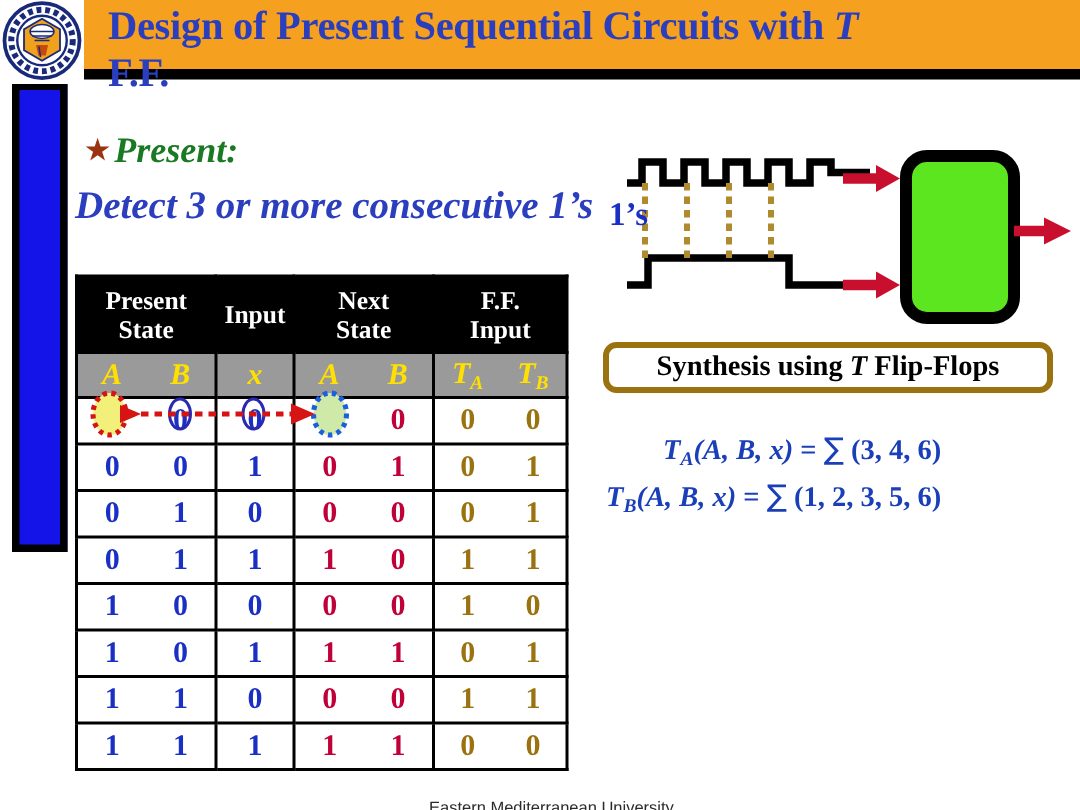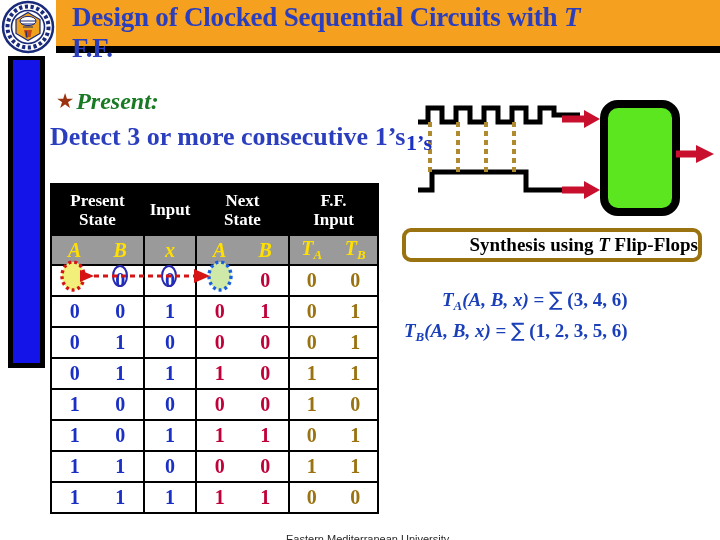--- a/index.html
+++ b/index.html
@@ -89,20 +89,21 @@
     margin-right: 3px;
   }
   #detect-line {
     position: absolute;
     left: 50px;
     top: 122px;
     font-size: 26px;
     font-weight: bold;
     color: #2b3fbe;
     white-space: nowrap;
+    font-style: italic;
   }
 
   
   #truth-table {
     position: absolute;
     left: 50px;
     top: 183px;
     width: 327px;
     border-collapse: collapse;
     table-layout: fixed;
@@ -180,21 +181,21 @@
     left: 402px;
     top: 228px;
     width: 300px;
     height: 34px;
     border: 4px solid #9a7210;
     border-radius: 9px;
     background: #ffffff;
     box-sizing: border-box;
     display: flex;
     align-items: center;
-    justify-content: flex-end;
+    justify-content: center;
     font-family: Liberation Serif, serif;
   }
   #synthesis-label {
     font-size: 19px;
     font-weight: bold;
     color: #000000;
     white-space: nowrap;
   }
   #synthesis-label .ital { font-style: italic; }
 
@@ -244,21 +245,21 @@
     <polygon points="28,12.5 40,19.5 40,33.5 28,40.5 16,33.5 16,19.5" fill="#f0a21c" stroke="#1a2a7a" stroke-width="1.2"></polygon>
     <ellipse cx="28" cy="21" rx="8" ry="4.6" fill="#ffffff" stroke="#1a2a7a" stroke-width="1"></ellipse>
     <path d="M20 21 L36 21 M21.5 24 L34.5 24 M23 27 L33 27" stroke="#1a2a7a" stroke-width="1.1" fill="none"></path>
     <path d="M24 30 L25.5 37 L30.5 37 L32 30 Z" fill="#c44a12"></path>
     <path d="M26 31 L27 38" stroke="#1a2a7a" stroke-width="1" fill="none"></path>
   </svg>
 </div>
 
 <div id="title-banner"></div>
 <div id="banner-rule"></div>
-<div id="title-text"><span>Design of Clocked Sequential Circuits with </span><span class="ital">T</span><br><span>F.F.</span></div>
+<div id="title-text"><span>Design of Present Sequential Circuits with </span><span class="ital">T</span><br><span>F.F.</span></div>
 
 <div id="left-bar"></div>
 
 <div id="example-line"><span id="star-icon">★</span><span>Present:</span></div>
 <div id="detect-line">Detect 3 or more consecutive 1’s</div>
 
 <table id="truth-table">
   <colgroup>
     <col class="col-ps">
       <col class="col-in">

